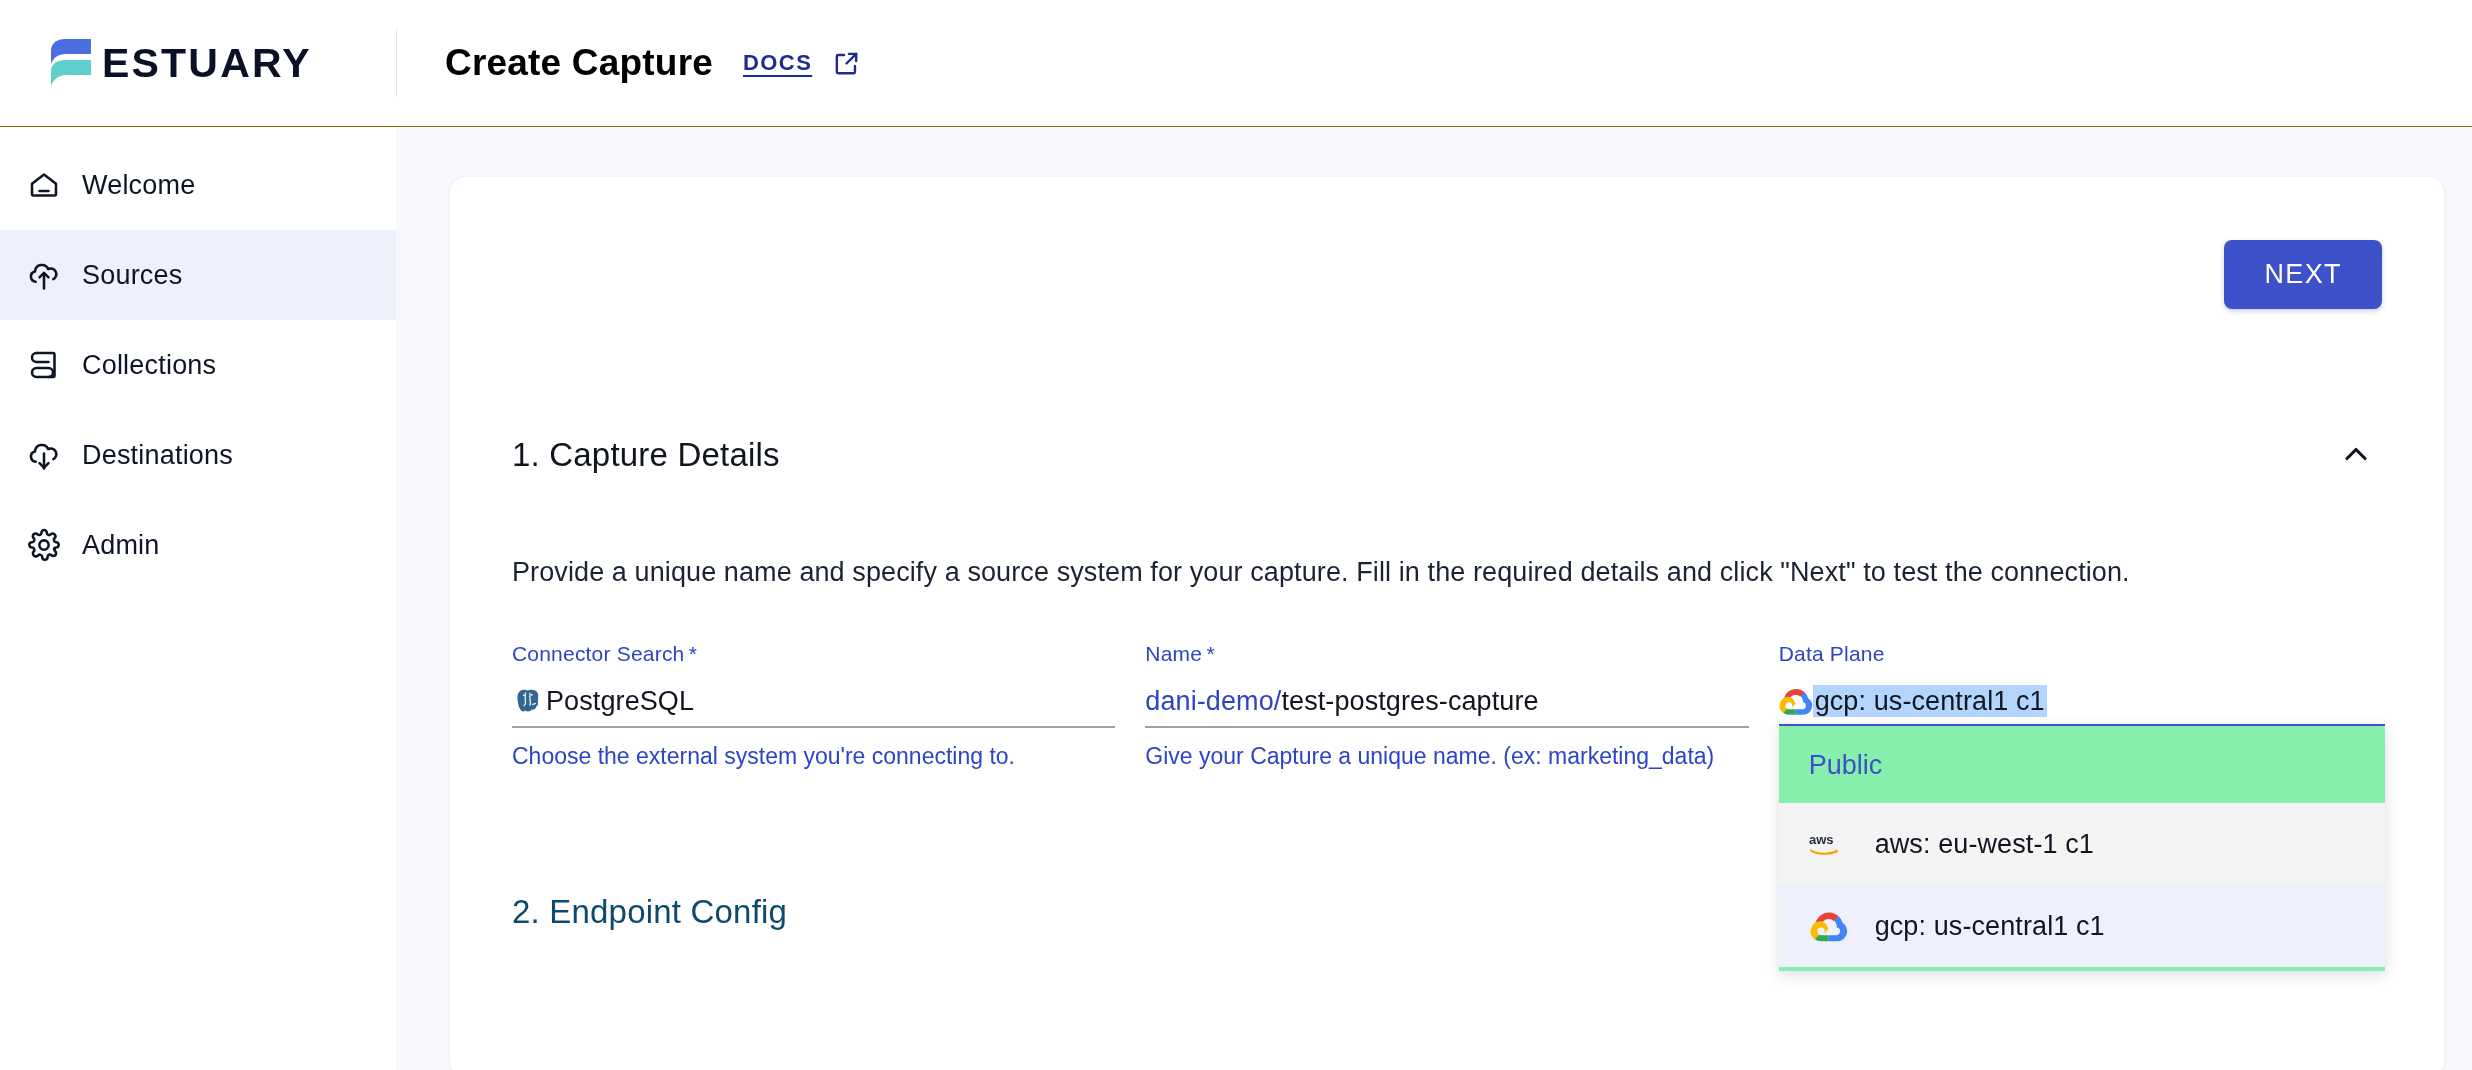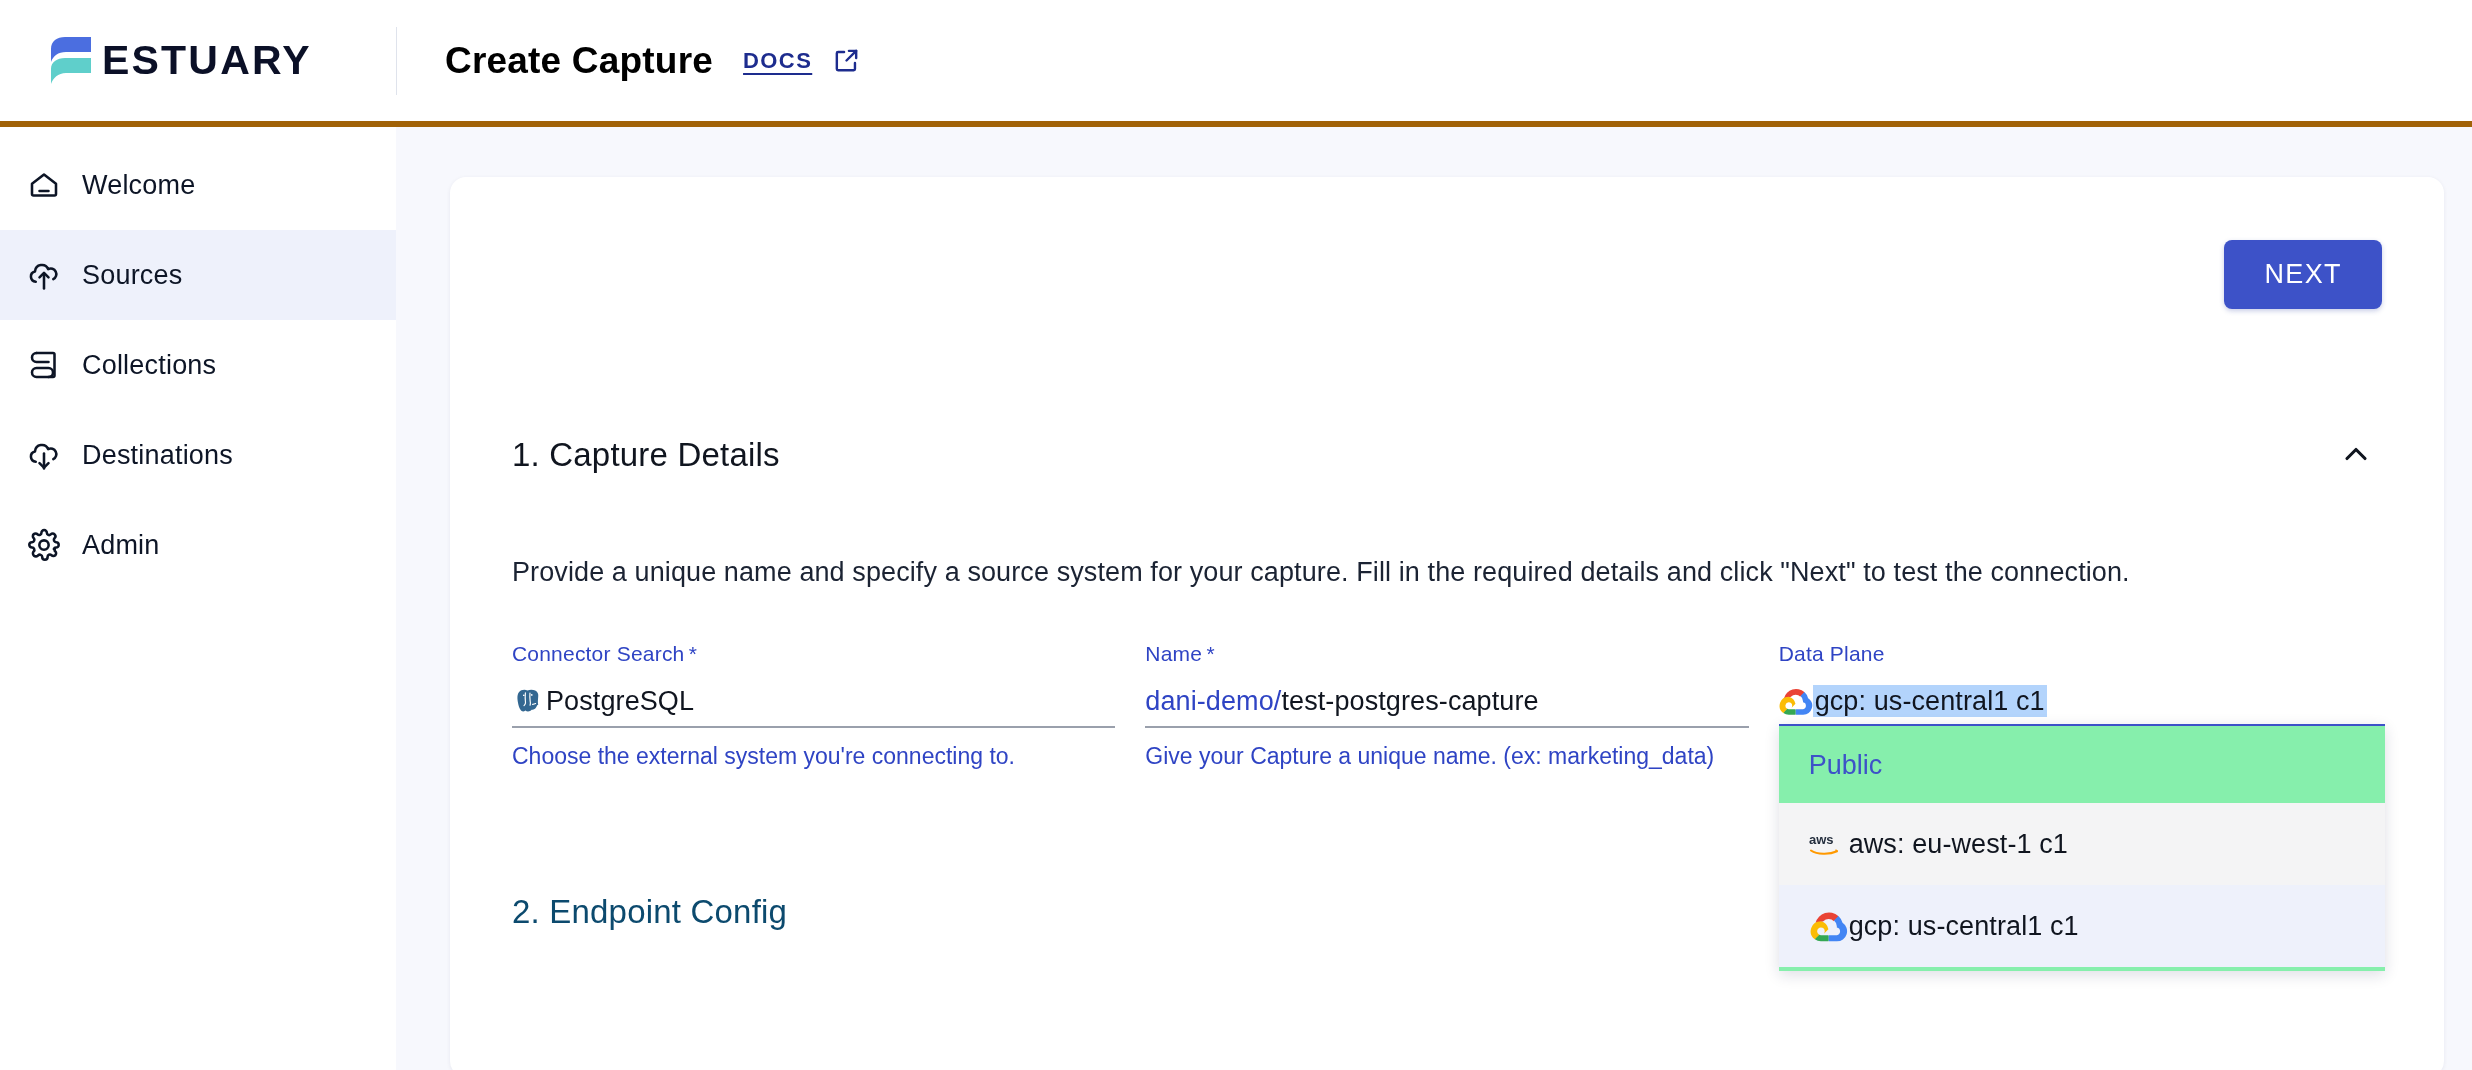--- a/index.html
+++ b/index.html
@@ -19,21 +19,21 @@
     background: #ffffff;
   }
 
   
   .header {
     position: absolute;
     top: 0; left: 0;
     width: 2472px;
     height: 127px;
     background: #ffffff;
-    border-bottom: 6px solid #a16207;
+    border-bottom: 1px solid #a16207;
     display: flex;
     align-items: center;
   }
   .brand {
     display: flex;
     align-items: center;
     width: 396px;
     height: 127px;
     padding-left: 48px;
   }
@@ -239,20 +239,21 @@
     padding-bottom: 4px;
   }
   .dd-group-label {
     font-size: 27px;
     color: #3d52c8;
     padding: 24px 30px 22px 30px;
   }
   .dd-option {
     display: flex;
     align-items: center;
+    gap: 26px;
     padding: 22px 30px;
     cursor: pointer;
   }
   .dd-option.hover { background: #f4f4f5; }
   .dd-option.selected { background: #eef1fb; }
   .dd-option-label {
     font-size: 27px;
     color: #10151f;
     letter-spacing: .1px;
   }

